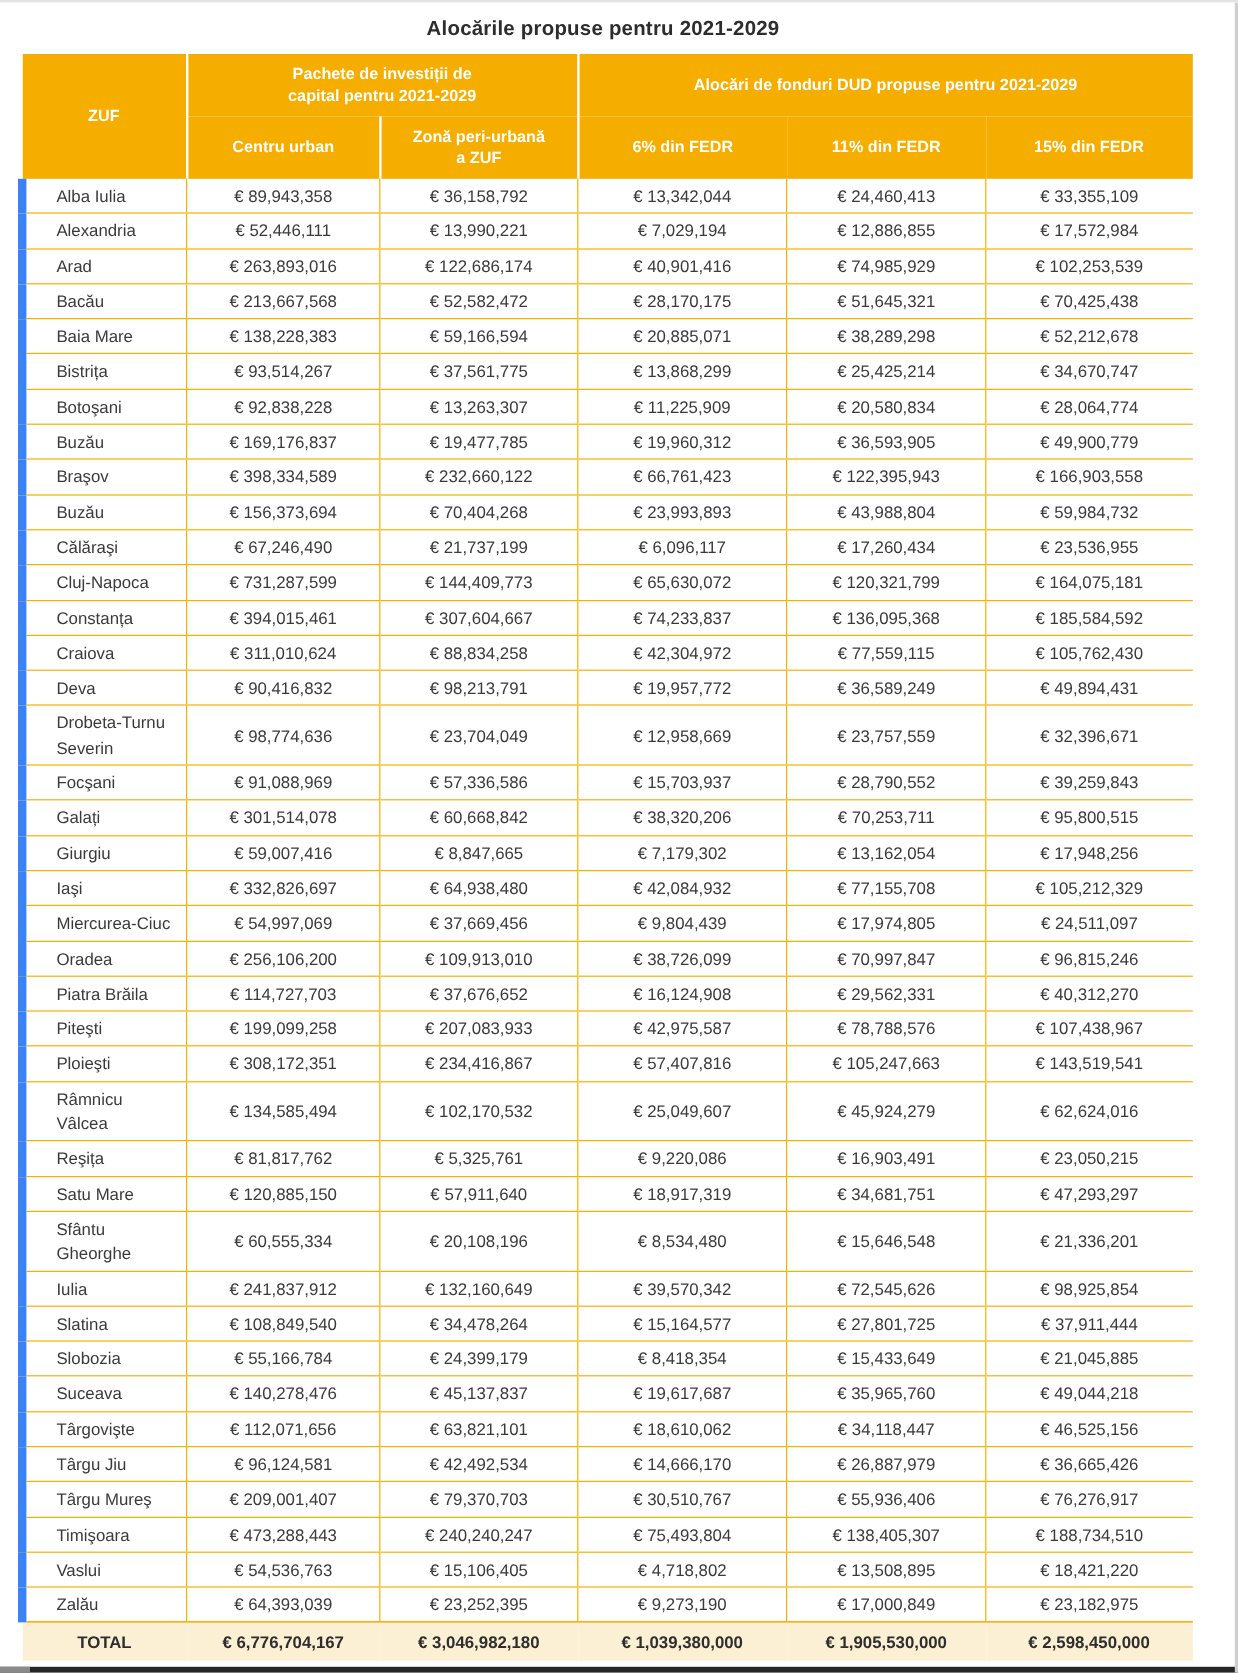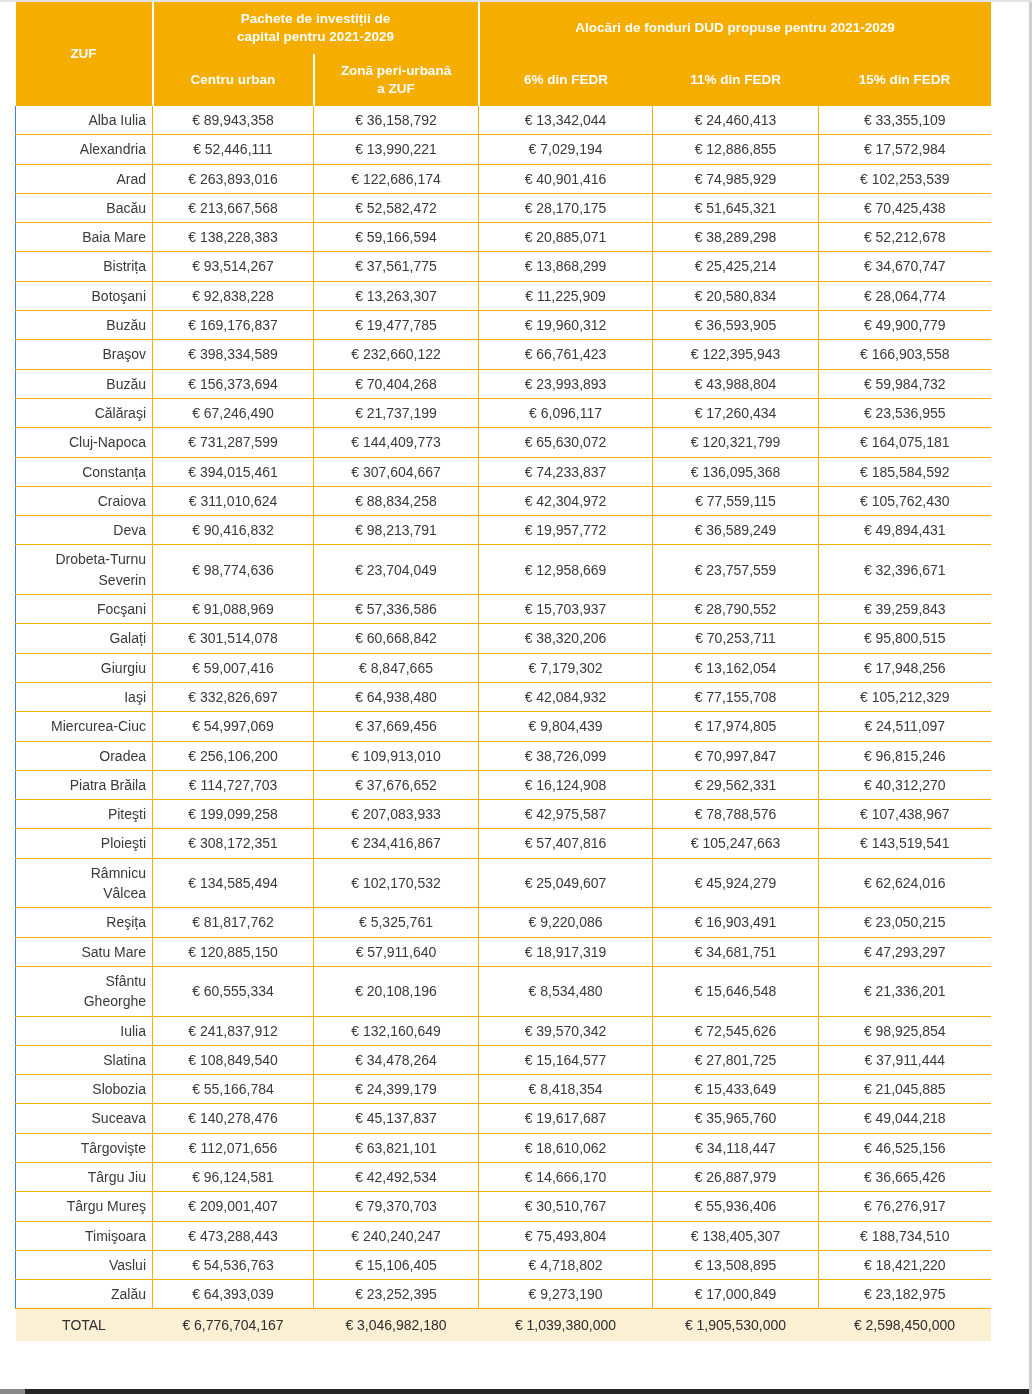--- a/index.html
+++ b/index.html
@@ -50,50 +50,51 @@
   tbody td {
     font-size: 14px;
     color: #3a3a3a;
     text-align: center;
     vertical-align: middle;
     padding: 4px 6px;
     line-height: 1.45;
     border-bottom: 1px solid #F7B000;
   }
   tbody td.zuf-cell {
-    text-align: right;
+    text-align: left;
     padding-left: 25px;
-    border-left: 1px solid #3b82f6;
+    border-left: 7px solid #3b82f6;
     white-space: pre-line;
   }
   tbody td + td { border-left: 1px solid #F7B000; }
   tfoot td {
     background: #FBEFD4;
     font-size: 14px;
-    font-weight: normal;
+    font-weight: bold;
     color: #2e2e2e;
     text-align: center;
     padding: 8px 6px;
     border: none;
   }
   .bottom-scrollbar {
     position: absolute; left: 0; bottom: 0;
     width: 100%; height: 5px;
     background: #262626;
   }
   .bottom-scrollbar .thumb {
     position: absolute; left: 0; top: 0;
     width: 25px; height: 100%;
     background: #8a8a8a;
   }
 </style>
 </head>
 <body>
 
 <div class="page">
+  <h1 class="title">Alocările propuse pentru 2021-2029</h1>
 
   <table class="alloc-table">
     <colgroup>
       <col style="width:137px">
       <col style="width:161px">
       <col style="width:165px">
       <col style="width:174px">
       <col style="width:166px">
       <col style="width:172px">
     </colgroup>

